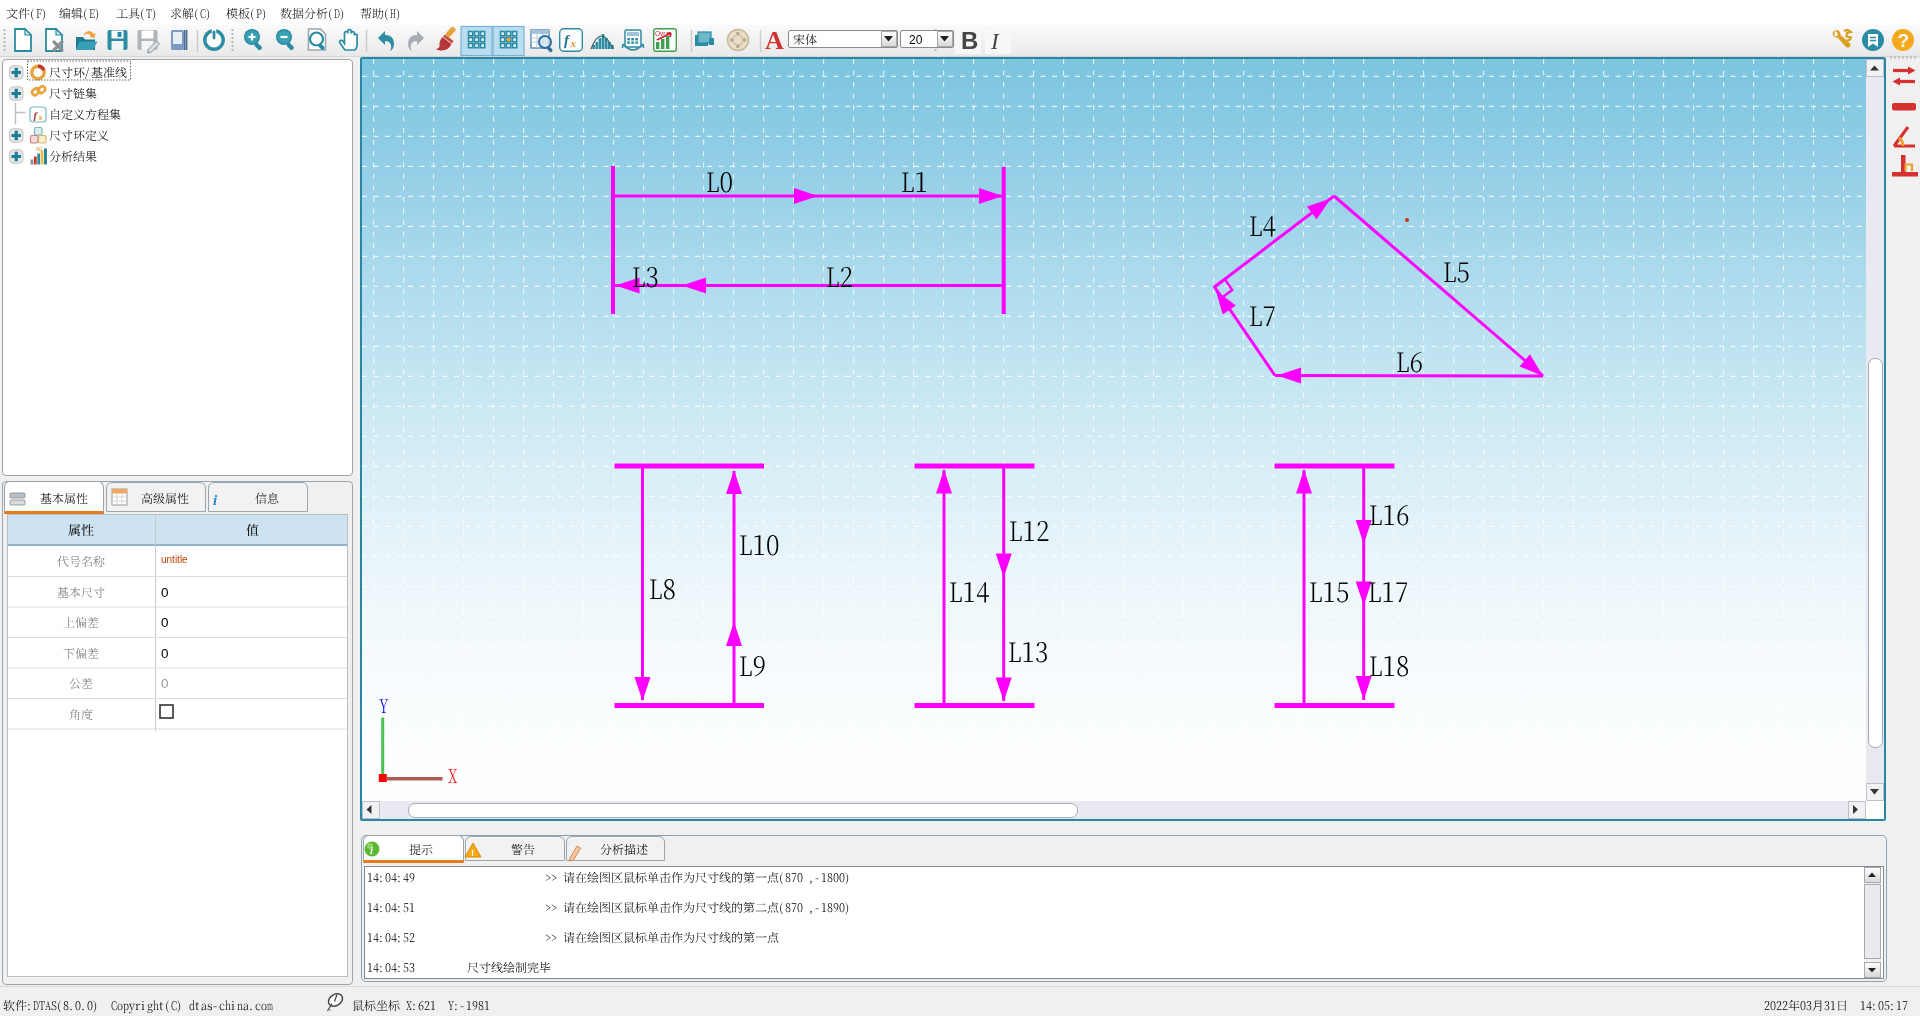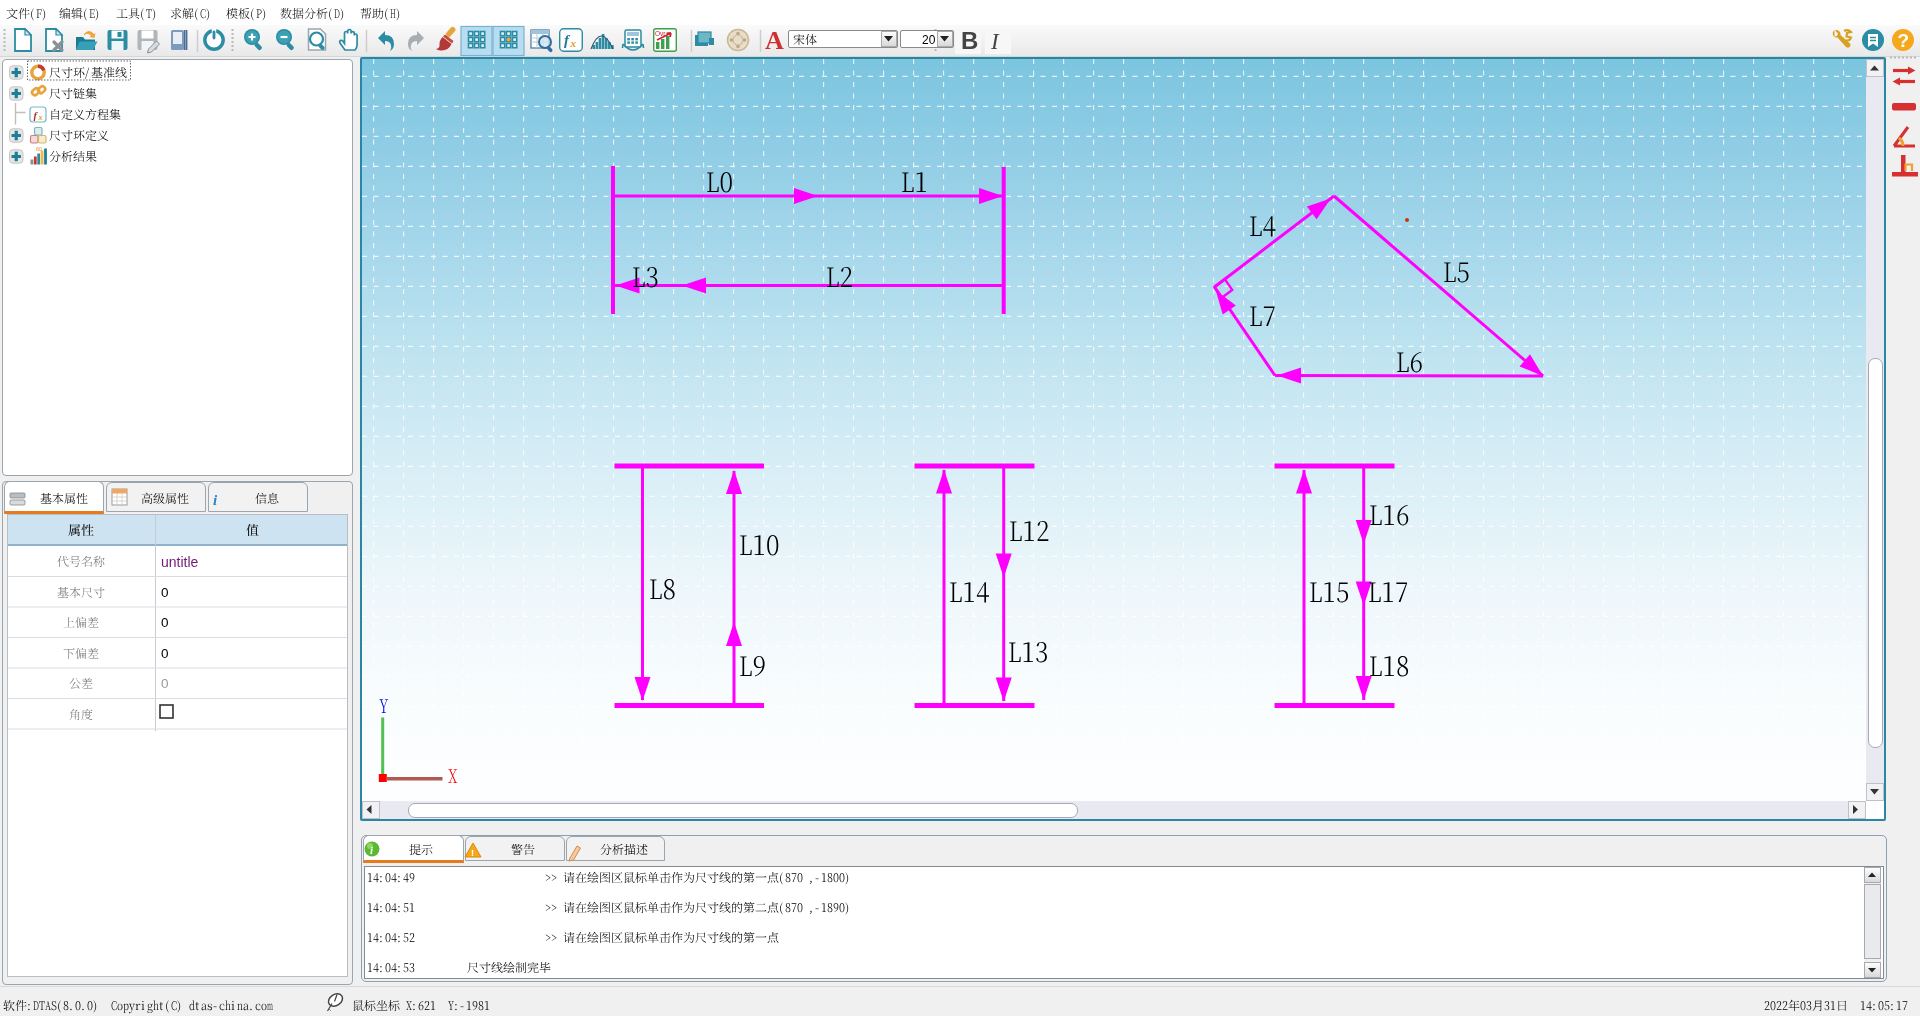--- a/index.html
+++ b/index.html
@@ -252,21 +252,21 @@
 <svg style="position:absolute;left:793.0px;top:32.0px;overflow:visible" width="26.0" height="16.2">
     <g fill="#000" transform="translate(0,12) scale(0.012000,-0.012000)">
       <use href="#gs5b8b" x="0"></use>
       <use href="#gs4f53" x="1000"></use>
     </g>
   </svg>
 <div class="a" style="left:881px;top:30.5px;width:16px;height:16px;background:linear-gradient(#fdfdfd,#d8d8d8);border:1px solid #aaa"></div>
 <svg class="a" style="left:884px;top:36px" width="10" height="7">
     <path d="M0 0 h9 l-4.5 5.5 z" fill="#222"></path>
   </svg>
-<div class="a" style="left:900px;top:29.5px;width:54px;height:18px;background:#fff;border:1px solid #8a8a8a;border-radius:2px;font-size:12px;padding:2px 0 0 21px">20</div>
+<div class="a" style="left:900px;top:29.5px;width:54px;height:18px;background:#fff;border:1px solid #8a8a8a;border-radius:2px;font-size:12px;padding:2px 0 0 8px">20</div>
 <div class="a" style="left:937px;top:30.5px;width:16px;height:16px;background:linear-gradient(#fdfdfd,#d8d8d8);border:1px solid #aaa"></div>
 <svg class="a" style="left:940px;top:36px" width="10" height="7">
     <path d="M0 0 h9 l-4.5 5.5 z" fill="#222"></path>
   </svg>
 <div class="a" style="left:2px;top:59px;width:351px;height:417px;background:#fff;border:1.5px solid #9aa5ae;border-radius:4px"></div>
 <svg class="a" style="left:0;top:0" width="360" height="480" viewBox="0 0 360 480">
     <rect x="9.5" y="65.75" width="13.5" height="13.5" rx="3.5" fill="#e5e5e5" stroke="#c6c6c6" stroke-width="1"></rect>
     <path d="M11.5 72.5 h9.5 M16.25 67.75 v9.5" stroke="#1d7f96" stroke-width="3.2"></path>
     <circle cx="38" cy="72.5" r="6.2" fill="none" stroke="#e8a33c" stroke-width="3.4"></circle>
     <path d="M38 66.3 a6.2 6.2 0 0 1 5.8 4" fill="none" stroke="#c23b2e" stroke-width="3.4"></path>
@@ -439,21 +439,21 @@
       <use href="#gs516c" x="0"></use>
       <use href="#gs5dee" x="1000"></use>
     </g>
   </svg>
 <svg style="position:absolute;left:69.0px;top:706.5px;overflow:visible" width="26.0" height="16.2">
     <g fill="#6f6f6f" transform="translate(0,12) scale(0.012000,-0.012000)">
       <use href="#gs89d2" x="0"></use>
       <use href="#gs5ea6" x="1000"></use>
     </g>
   </svg>
-<div class="a" style="left:161px;top:553.5px;font-size:14px;color:#701a75">untitle</div>
+<div class="a" style="left:161px;top:553.5px;font-size:10px;color:#c2410c">untitle</div>
 <div class="a" style="left:161px;top:584.5px;font-size:13.5px;color:#000">0</div>
 <div class="a" style="left:161px;top:615px;font-size:13.5px;color:#000">0</div>
 <div class="a" style="left:161px;top:645.5px;font-size:13.5px;color:#000">0</div>
 <div class="a" style="left:161px;top:676px;font-size:13.5px;color:#9a9a9a">0</div>
 <div class="a" style="left:360px;top:57px;width:1526px;height:764px;border:2px solid #2a87a4;border-radius:2px;background:#fff"></div>
 <svg class="a" style="left:362px;top:59px" width="1504" height="742" viewBox="0 0 1504 742">
     <defs>
       <linearGradient id="bg" x1="0" y1="0" x2="0" y2="1">
 <stop offset="0" stop-color="#7cc5df"></stop>
         <stop offset="0.18" stop-color="#99d1e8"></stop>

